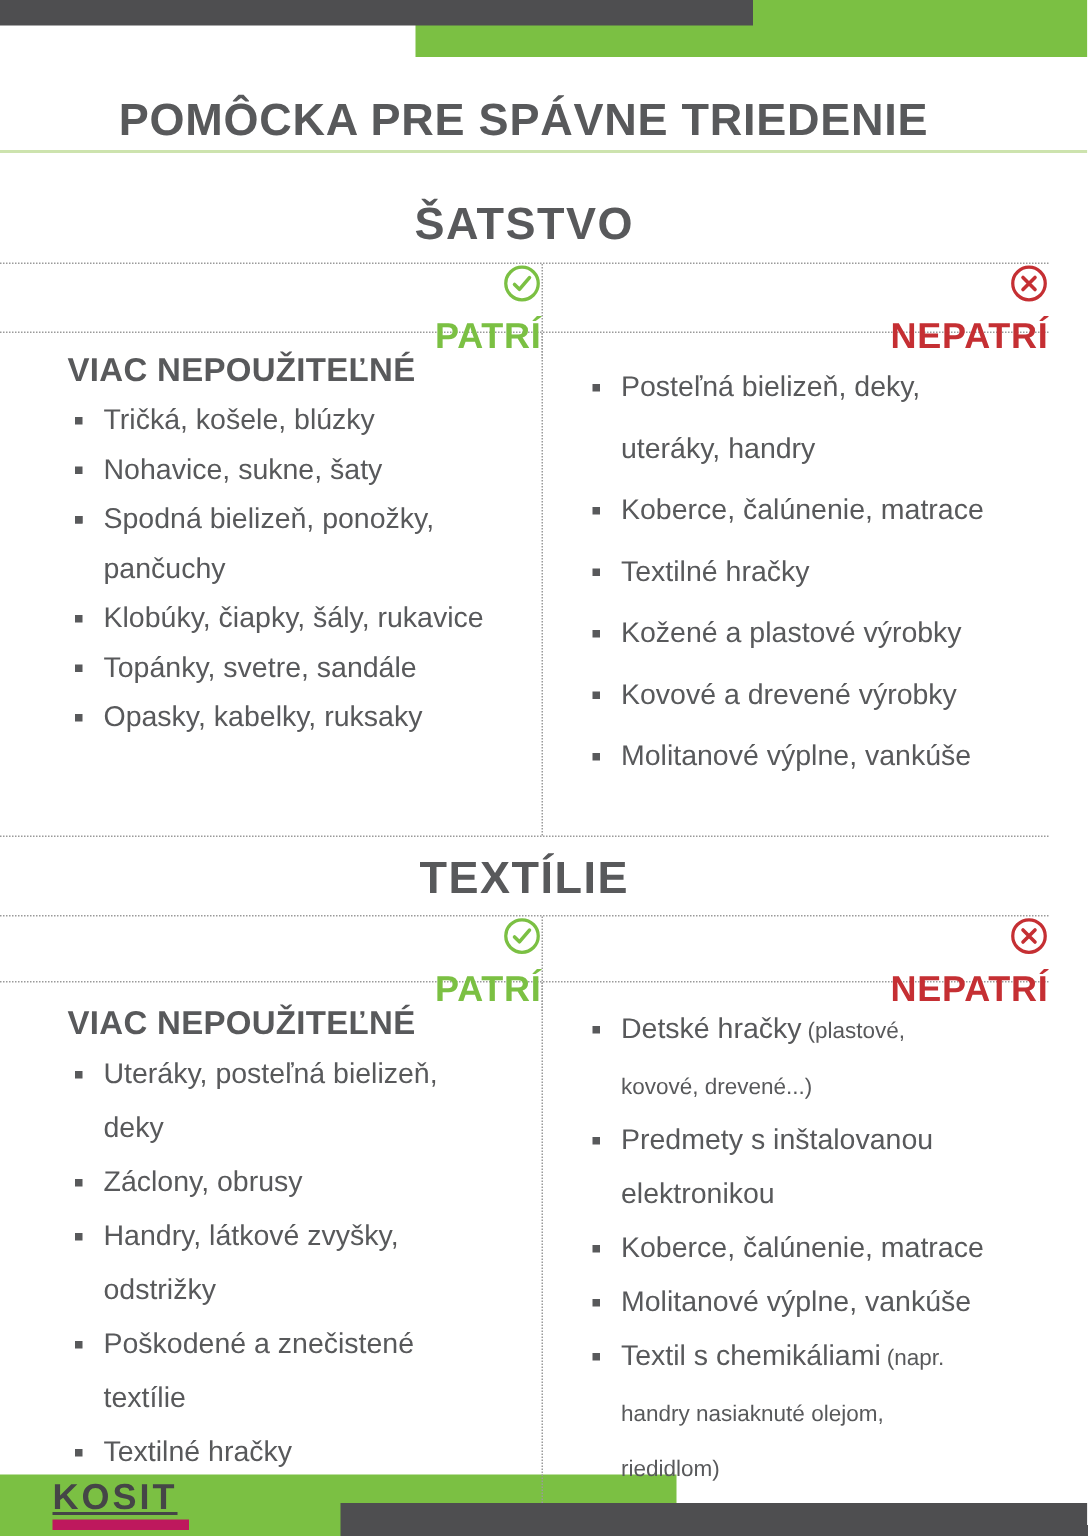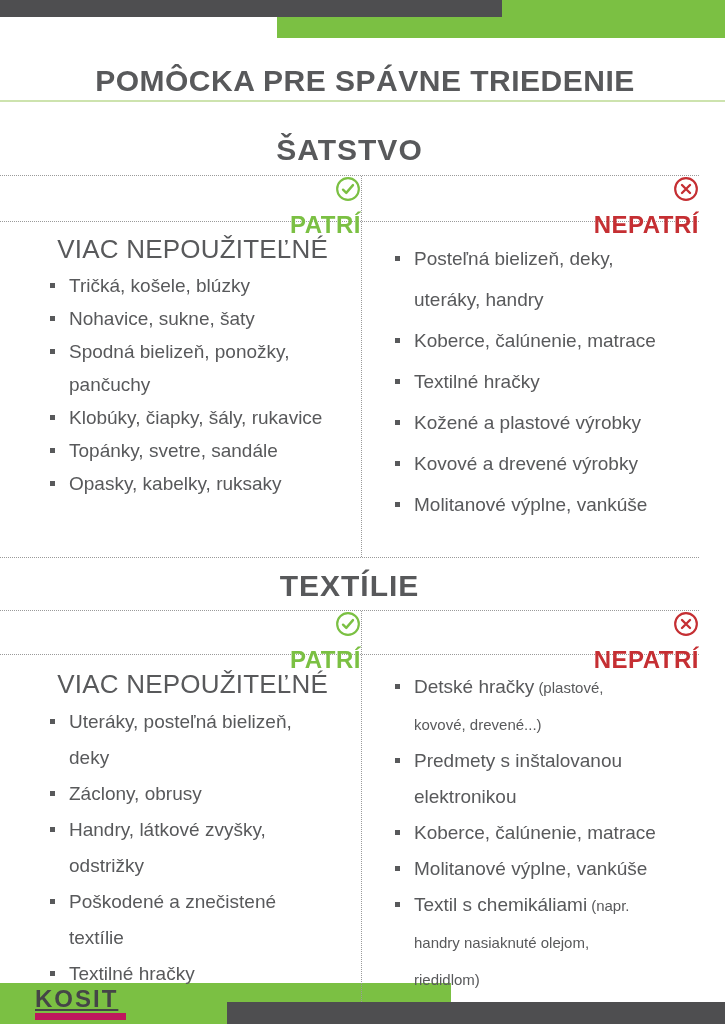--- a/index.html
+++ b/index.html
@@ -11,21 +11,21 @@
   }
   html,body{margin:0;padding:0;background:#ffffff;}
   .page{
     position:relative;width:725px;height:1024px;overflow:hidden;background:#fff;
     font-family:"Liberation Sans","DejaVu Sans",sans-serif;color:var(--text);
   }
   
   .top-green{position:absolute;left:277px;top:0;width:448px;height:38px;background:var(--green);z-index:1;}
   .top-dark{position:absolute;left:0;top:0;width:502px;height:17px;background:var(--dark);z-index:2;}
   
-  .title{position:absolute;top:64px;left:16px;width:698px;margin:0;text-align:center;
+  .title{position:absolute;top:64px;left:0;width:698px;margin:0;text-align:center;
     font-size:30px;font-weight:bold;letter-spacing:.5px;color:var(--text);z-index:2;}
   .title-underline{position:absolute;top:100px;left:0;width:725px;height:2px;background:#cde3ae;z-index:2;}
   
   .section{position:absolute;left:0;width:699px;z-index:3;}
   .section.s0{top:120px;height:438px;}
   .section.s1{top:558px;height:444px;}
   .section-title{margin:0;text-align:center;font-weight:bold;color:var(--text);letter-spacing:1px;font-size:30px;}
   .s0 .section-title{height:55px;line-height:60px;}
   .s1 .section-title{height:52px;line-height:56px;}
   .cols-header{display:grid;grid-template-columns:362px 1fr;
@@ -37,21 +37,21 @@
   .col-header.notbelongs{color:var(--red);}
   .col-header-label{font-size:24px;font-weight:bold;letter-spacing:.5px;}
   .icon{display:block;}
   .cols-body{display:grid;grid-template-columns:362px 1fr;box-sizing:border-box;}
   .s0 .cols-body{height:336px;border-bottom:1px dotted var(--dotted);}
   .s1 .cols-body{height:347px;}
   .col{box-sizing:border-box;}
   .belongs-col{border-right:1px dotted var(--dotted);padding:6px 33px 0 45px;}
   .notbelongs-col{padding:12px 41px 0 28px;}
   .s1 .notbelongs-col{padding-top:10px;}
-  .col-heading{margin:6px 0 2px;text-align:right;font-size:26px;font-weight:normal;
+  .col-heading{margin:6px 0 2px;text-align:left;font-size:22px;font-weight:bold;
     color:var(--text);letter-spacing:.2px;}
   .s1 .col-heading{margin-top:8px;}
   ul.items{list-style:none;margin:4px 0 0;padding:0;}
   li.item{position:relative;padding-left:24px;font-size:19px;color:var(--text);}
   .s0 .belongs-col li.item{line-height:33px;}
   .s0 .notbelongs-col li.item{line-height:41px;}
   .s1 li.item{line-height:36px;}
   .bullet{position:absolute;left:5px;width:5px;height:5px;background:var(--text);}
   .s0 .belongs-col .bullet{top:14px;}
   .s0 .notbelongs-col .bullet{top:18px;}

